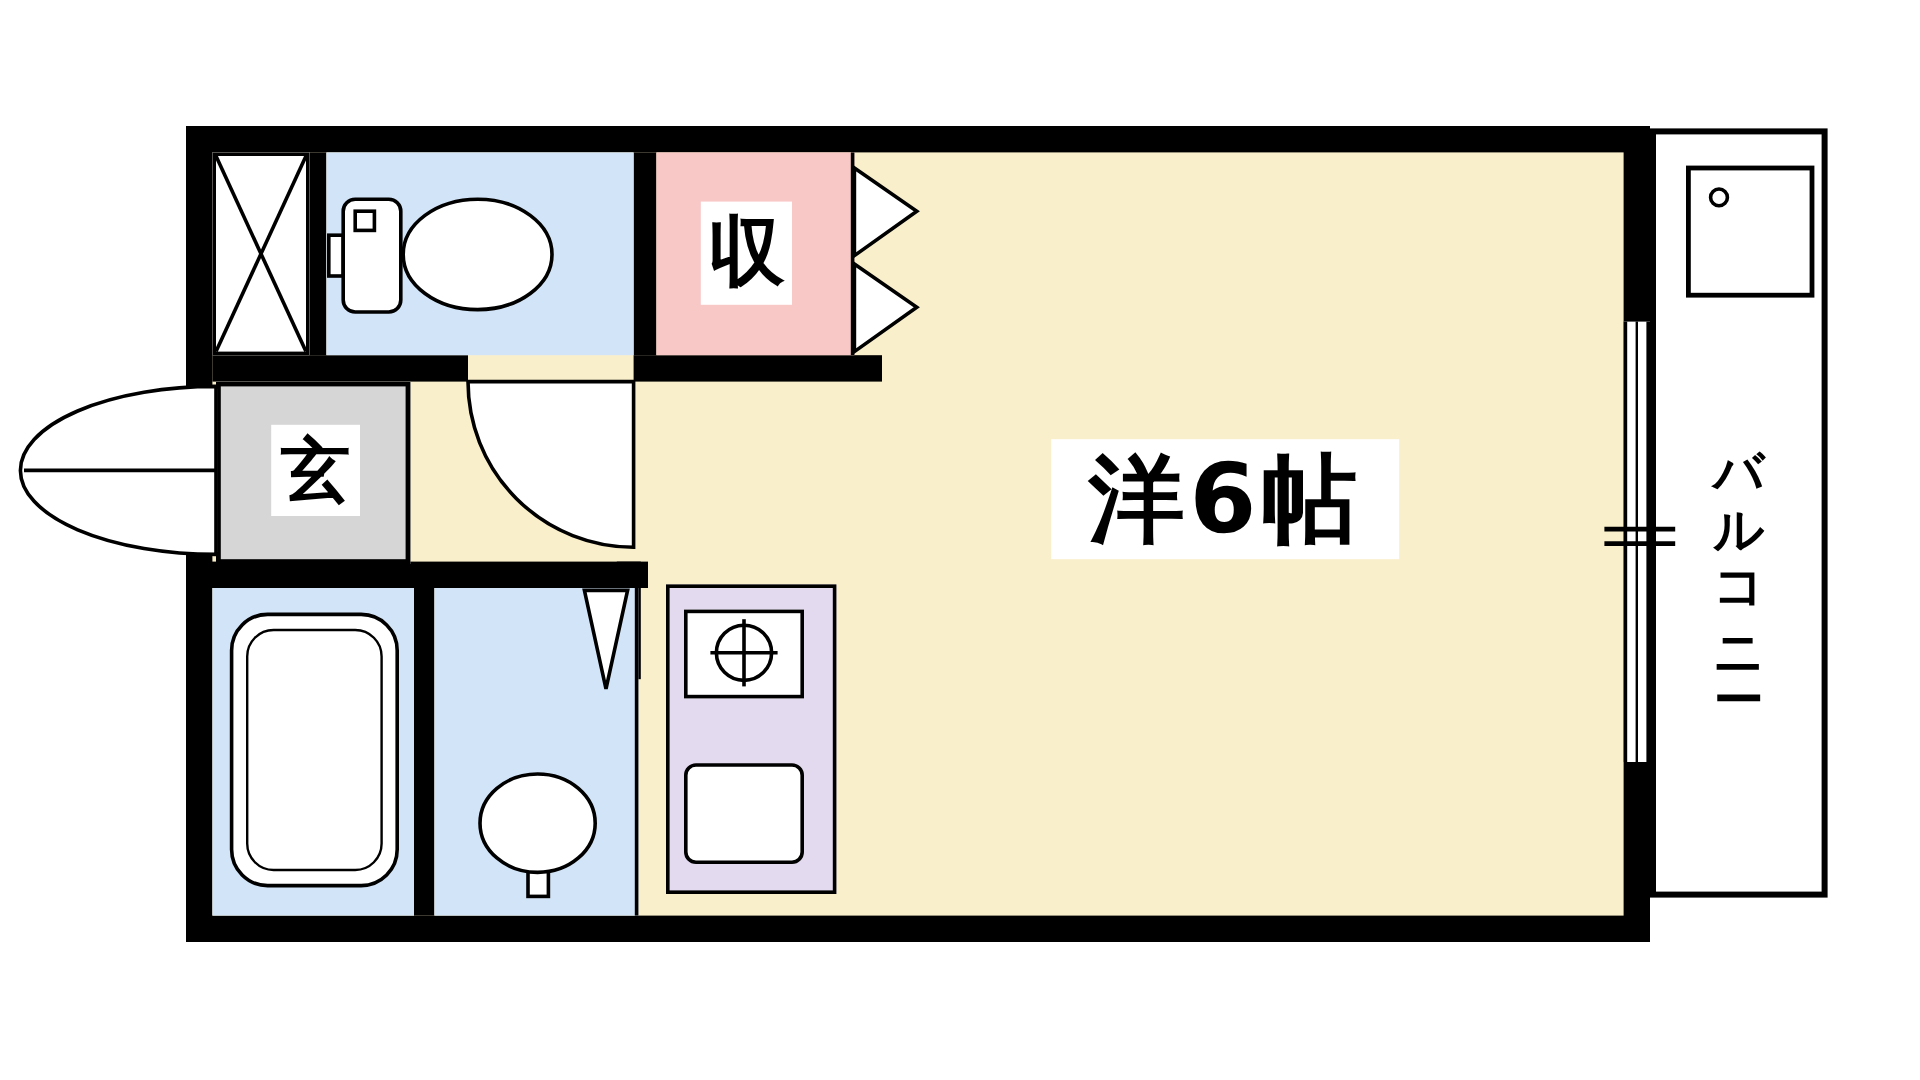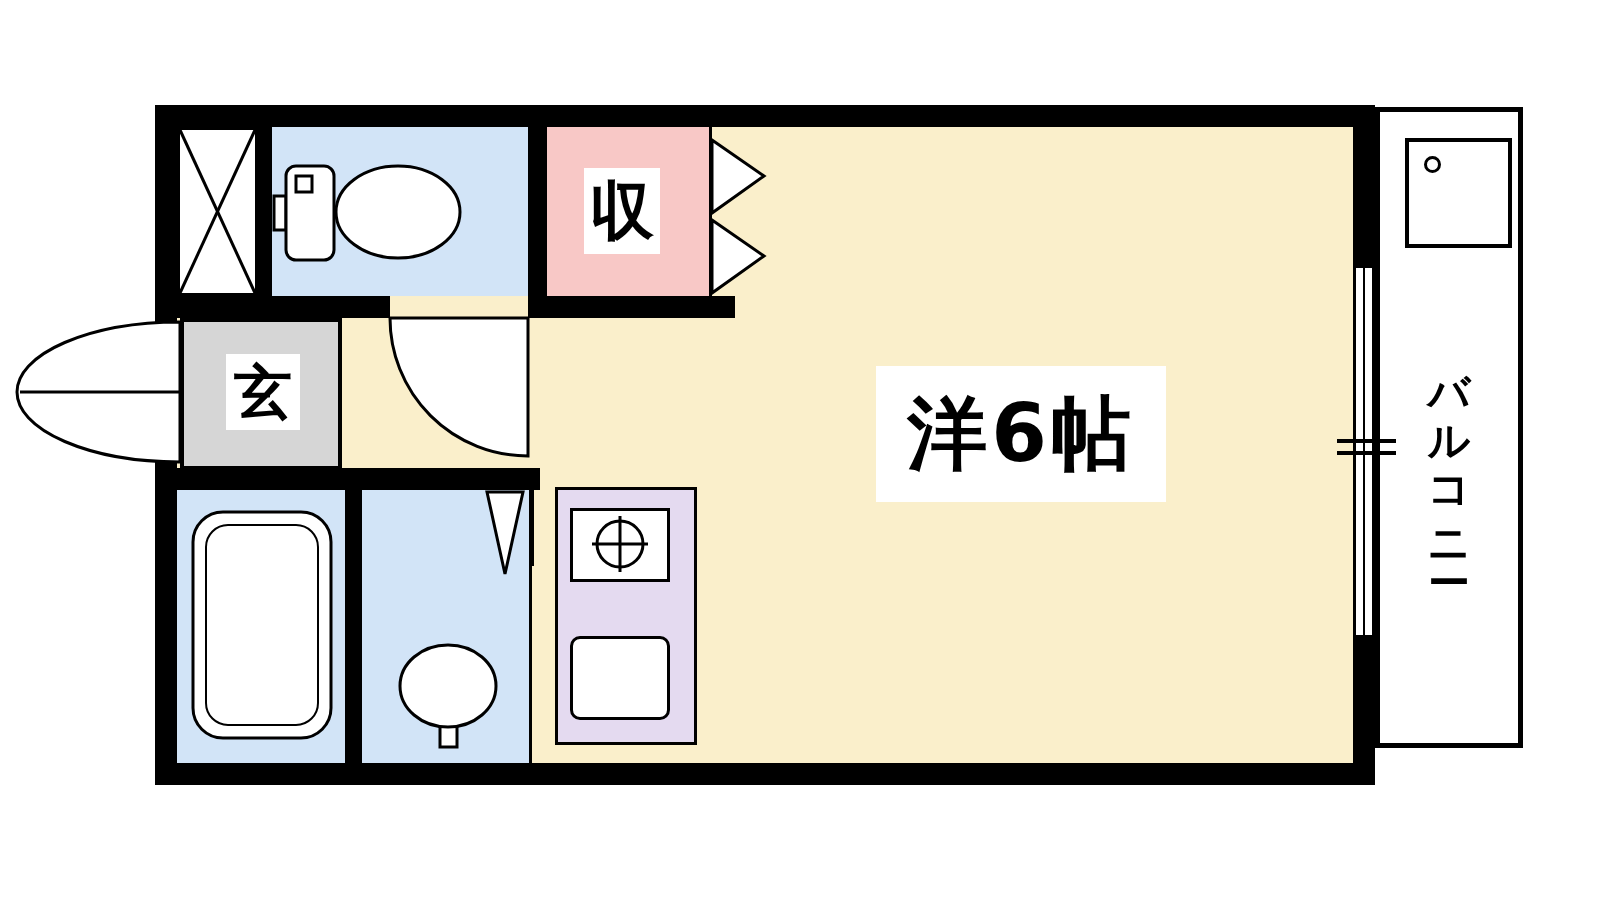--- a/index.html
+++ b/index.html
@@ -99,21 +99,21 @@
       <line x1="620" y1="516" x2="620" y2="572"></line>
     </g>
 
     <g stroke="#000">
       <line x1="1364" y1="268" x2="1364" y2="635" stroke-width="2"></line>
       <line x1="1337" y1="441" x2="1396" y2="441" stroke-width="4"></line>
       <line x1="1337" y1="453" x2="1396" y2="453" stroke-width="4"></line>
     </g>
   </svg>
 
-  <div class="label" style="left:876px;top:366px;width:290px;height:136px;font-size:80px;letter-spacing:4px;">洋6帖</div>
+  <div class="label" style="left:876px;top:366px;width:290px;height:100px;font-size:80px;letter-spacing:4px;">洋6帖</div>
 
   <div class="label" style="left:584px;top:168px;width:76px;height:86px;font-size:64px;">収</div>
 
   <div class="label" style="left:226px;top:354px;width:74px;height:76px;font-size:58px;">玄</div>
 
   <div class="label vtext" style="left:1420px;top:298px;width:58px;height:316px;font-size:42px;">バルコニー</div>
 
 </div>
 
 </body></html>

